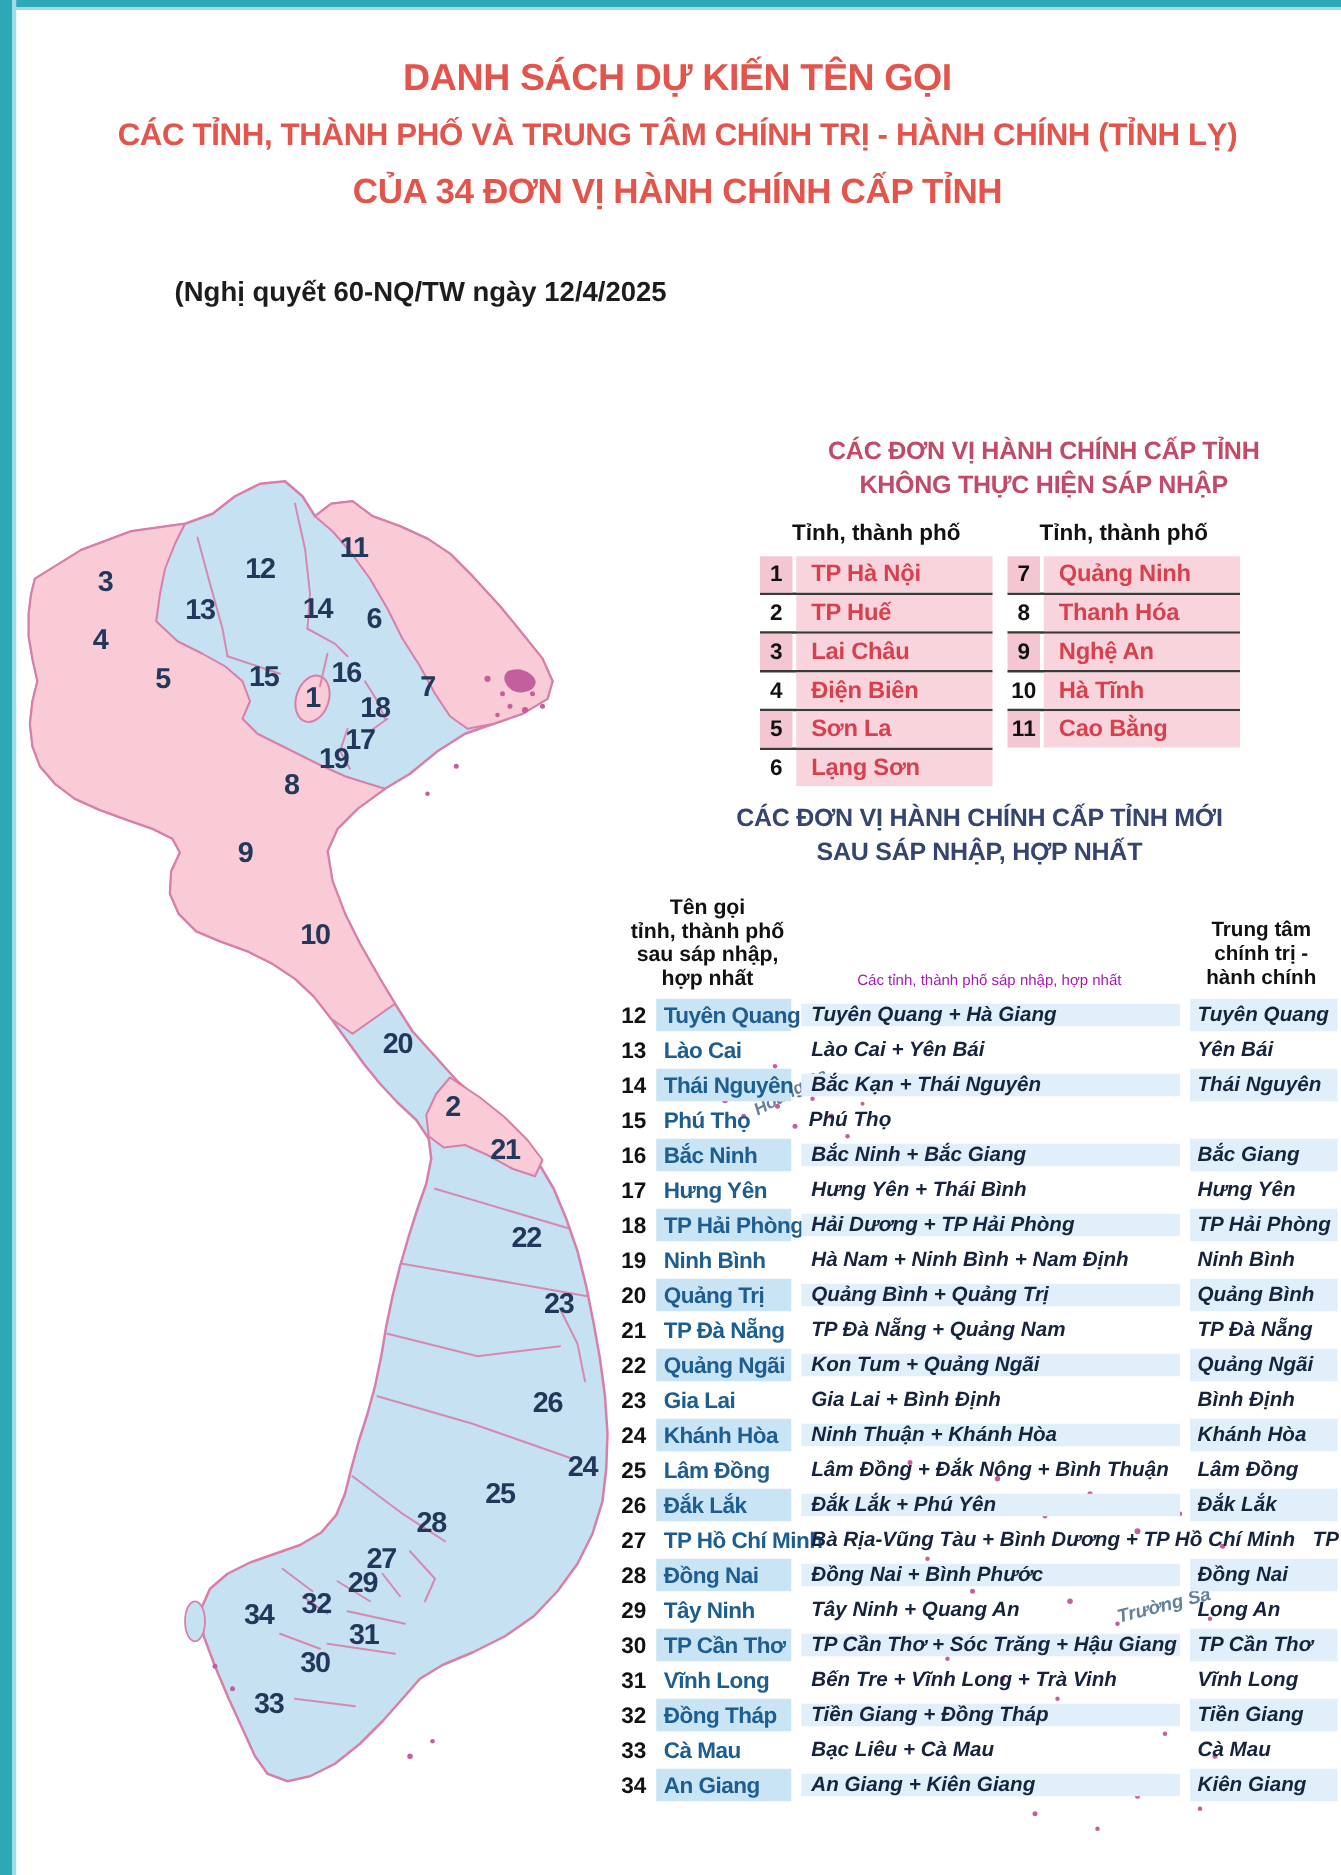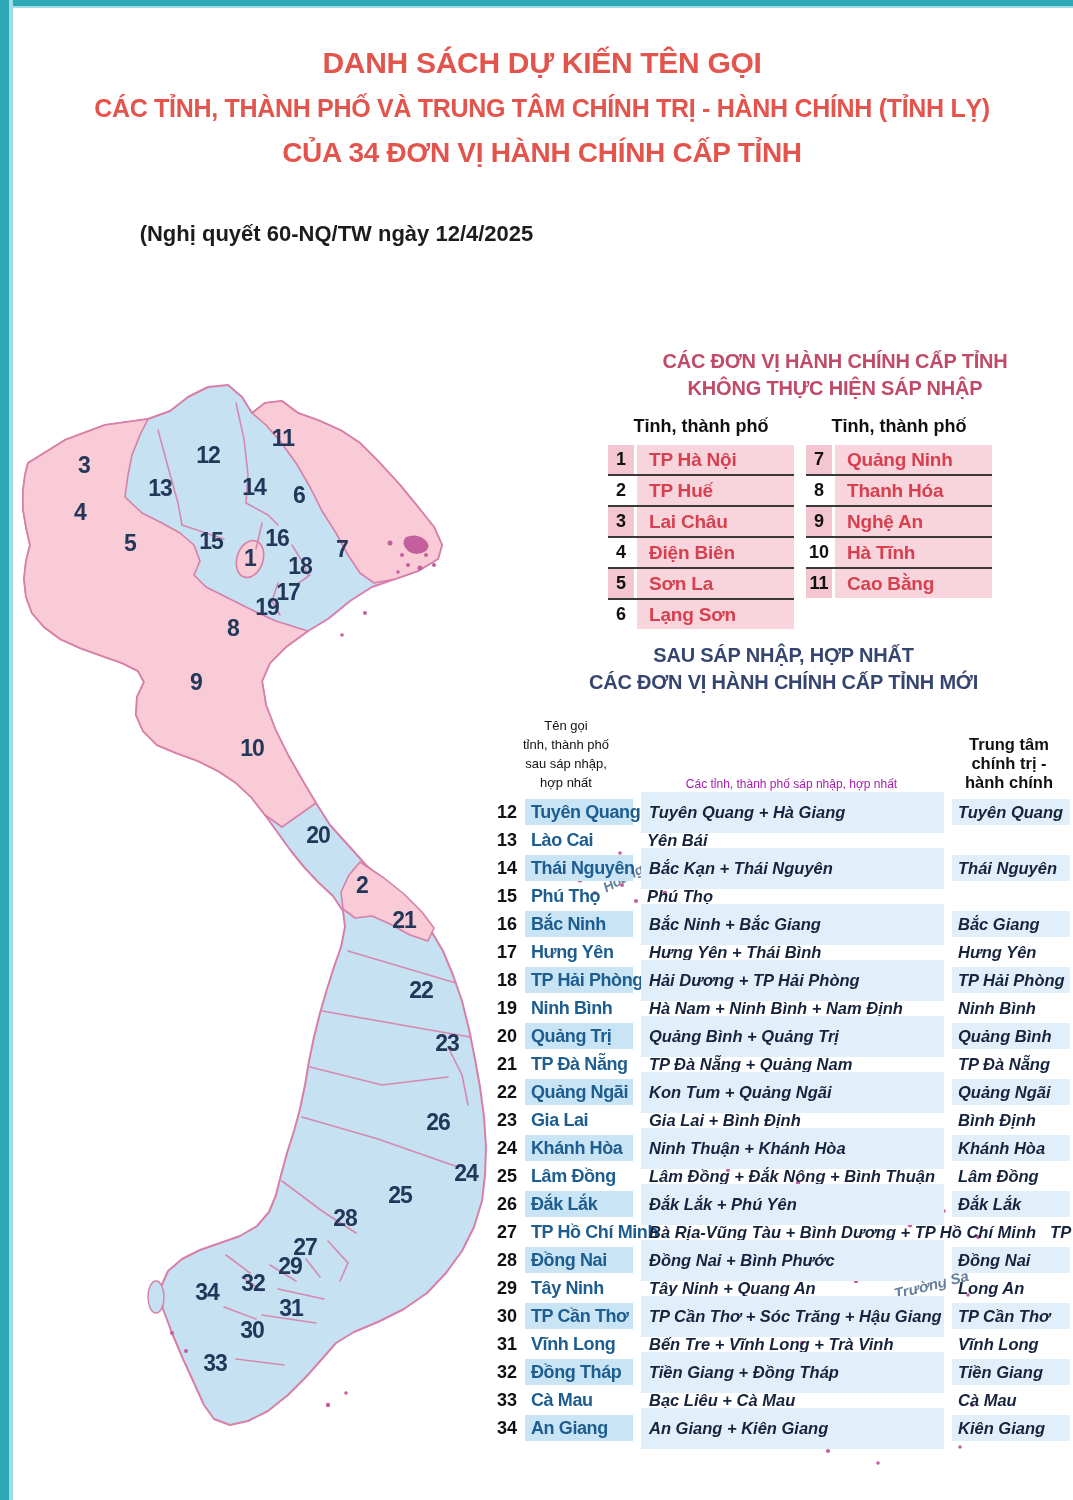--- a/index.html
+++ b/index.html
@@ -46,29 +46,29 @@
   .t1num{width:26px;display:flex;align-items:center;justify-content:center;
     font-weight:bold;font-size:18px;color:#111;margin-right:3px;}
   .t1row.odd .t1num{background:var(--table1-pink-dark);}
   .t1name{flex:1;display:flex;align-items:center;padding-left:12px;background:var(--table1-pink);
     color:var(--table1-red);font-weight:bold;font-size:19px;letter-spacing:-.2px;white-space:nowrap;}
 
   
   #sec2{position:absolute;left:497px;top:642px;width:573px;z-index:2;}
   .sec2-head{color:var(--section2-navy);font-weight:bold;font-size:20px;line-height:27px;text-align:center;letter-spacing:-.2px;}
   #sec2-colheads{display:flex;align-items:flex-end;margin-top:8px;min-height:88px;}
-  #t2h-name{width:138px;text-align:center;font-weight:normal;font-size:13px;line-height:19px;color:#111;}
+  #t2h-name{width:138px;text-align:center;font-weight:bold;font-size:17px;line-height:19px;color:#111;}
   #t2h-comp{flex:1;text-align:center;font-weight:normal;font-size:12px;color:#a21caf;white-space:nowrap;padding-bottom:1px;}
   #t2h-center{width:122px;text-align:center;font-weight:bold;font-size:16.5px;line-height:19px;color:#111;}
   #t2-rows{margin-top:6px;}
   .t2row{display:flex;align-items:center;height:28px;}
   .t2num{width:28px;font-weight:bold;font-size:18px;color:#111;flex:none;}
   .t2name{width:102px;flex:none;height:26px;display:flex;align-items:center;padding-left:6px;margin-right:8px;
     color:var(--table2-name-blue);font-weight:bold;font-size:18px;letter-spacing:-.4px;white-space:nowrap;}
-  .t2comp{flex:1;height:41px;display:flex;align-items:center;padding-left:8px;margin-right:8px;
+  .t2comp{flex:1;height:18px;display:flex;align-items:center;padding-left:8px;margin-right:8px;
     color:var(--text-dark);font-style:italic;font-weight:600;font-size:16.5px;white-space:nowrap;}
   .t2center{width:112px;flex:none;height:26px;display:flex;align-items:center;padding-left:6px;
     color:var(--text-dark);font-style:italic;font-weight:600;font-size:16.5px;white-space:nowrap;}
   .t2row.hl .t2name{background:var(--table2-row-blue);}
   .t2row.hl .t2comp,.t2row.hl .t2center{background:var(--table2-row-blue-light);}
 
   
   .land-blue{fill:var(--map-merged-blue);stroke:var(--map-border-pink);stroke-width:2;stroke-linejoin:round;}
   .land-pink{fill:var(--map-kept-pink);stroke:var(--map-border-pink);stroke-width:1.6;stroke-linejoin:round;}
   .border-line{fill:none;stroke:var(--map-border-pink);stroke-width:1.6;stroke-linecap:round;opacity:.9;}
@@ -255,22 +255,22 @@
           </div>
           <div class="t1row odd">
             <span class="t1num">11</span>
             <span class="t1name">Cao Bằng</span>
           </div>
         </div>
     </div>
   </div>
 
   <div id="sec2">
+    <div class="sec2-head">CÁC ĐƠN VỊ HÀNH CHÍNH CẤP TỈNH MỚI</div>
     <div class="sec2-head">SAU SÁP NHẬP, HỢP NHẤT</div>
-    <div class="sec2-head">CÁC ĐƠN VỊ HÀNH CHÍNH CẤP TỈNH MỚI</div>
     <div id="sec2-colheads">
       <div id="t2h-name">
         <div>Tên gọi</div>
         <div>tỉnh, thành phố</div>
         <div>sau sáp nhập,</div>
         <div>hợp nhất</div>
       </div>
       <div id="t2h-comp">Các tỉnh, thành phố sáp nhập, hợp nhất</div>
       <div id="t2h-center">
         <div>Trung tâm</div>
@@ -281,20 +281,21 @@
     <div id="t2-rows">
         <div class="t2row hl">
           <span class="t2num">12</span>
           <span class="t2name">Tuyên Quang</span>
           <span class="t2comp">Tuyên Quang + Hà Giang</span>
           <span class="t2center">Tuyên Quang</span>
         </div>
         <div class="t2row">
           <span class="t2num">13</span>
           <span class="t2name">Lào Cai</span>
+          <span class="t2comp">Lào Cai + Yên Bái</span>
           <span class="t2center">Yên Bái</span>
         </div>
         <div class="t2row hl">
           <span class="t2num">14</span>
           <span class="t2name">Thái Nguyên</span>
           <span class="t2comp">Bắc Kạn + Thái Nguyên</span>
           <span class="t2center">Thái Nguyên</span>
         </div>
         <div class="t2row">
           <span class="t2num">15</span>

